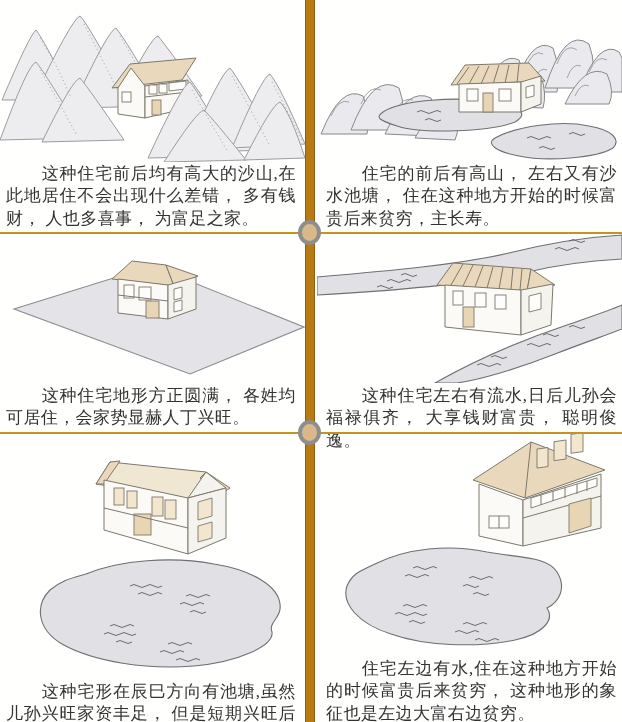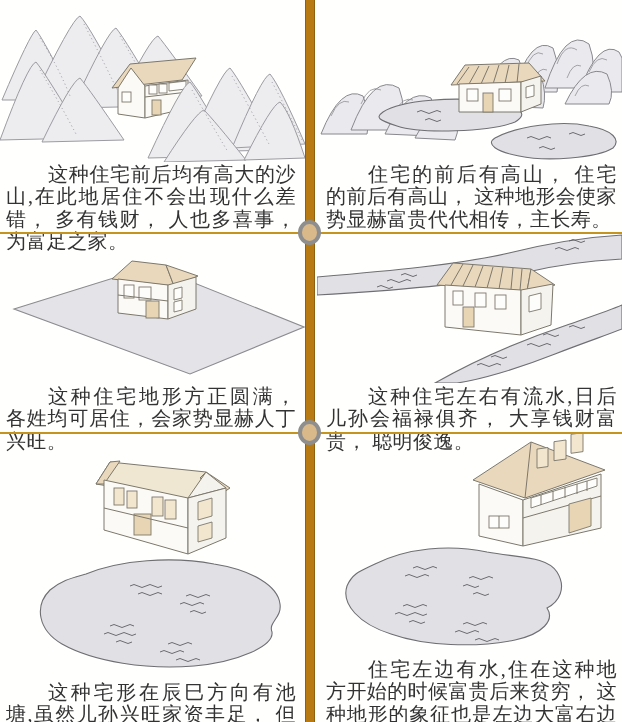--- a/index.html
+++ b/index.html
@@ -1,20 +1,20 @@
 <!DOCTYPE html>
 <html><head>
 <meta charset="utf-8">
 <style>
   html,body{margin:0;padding:0;background:#fff;}
   .page{position:relative;width:622px;height:722px;background:#fffffe;overflow:hidden;
         font-family:"Liberation Serif","DejaVu Serif",serif;}
   .panel{position:absolute;}
   .panel svg{position:absolute;left:0;top:0;}
-  .caption{position:absolute;margin:0;color:#333;font-size:20px;line-height:22.4px;
+  .caption{position:absolute;margin:0;color:#333;font-size:17px;line-height:22.4px;
            letter-spacing:.4px;text-align:justify;text-indent:2.1em;}
   .cap-left{left:6px;right:9px;}
   .cap-right{left:9px;right:5px;}
   .vbar{position:absolute;left:305px;top:0;width:10px;height:722px;background:#b87a12;
         border-left:1px solid #90600e;border-right:1px solid #90600e;box-sizing:border-box;}
   .hrule{position:absolute;left:0;width:622px;height:2px;background:#c4941f;}
   .node{position:absolute;width:15px;height:17px;border:4px solid #8e8e8e;border-radius:50%;
         background:#d9b98a;}
   
   .mtn{fill:#ededf0;stroke:#9b9ba1;stroke-width:1;}
@@ -119,21 +119,21 @@
         <line class="edge" x1="192" y1="65" x2="188" y2="83"></line>
           <line class="edge" x1="202" y1="64" x2="200" y2="83"></line>
         <polygon class="wall" points="142,84 204,82 204,112 142,112"></polygon>
         <polygon class="wall2" points="204,82 224,76 224,104 204,112"></polygon>
         <rect class="winw" x="150" y="89" width="11" height="12"></rect>
         <rect class="winw" x="182" y="89" width="12" height="12"></rect>
         <rect class="door" x="166" y="93" width="10" height="19"></rect>
         <polygon class="winw" points="209,87 217,85 217,96 209,98"></polygon>
       </g>
     </svg>
-    <p class="caption cap-right" style="top:163px;">住宅的前后有高山， 住宅的前后有高山， 这种地形会使家势显赫富贵代代相传，主长寿。</p>
+    <p class="caption cap-right" style="top:163px;">住宅的前后有高山， 左右又有沙水池塘， 住在这种地方开始的时候富贵后来贫穷，主长寿。</p>
   </section>
 
   <section class="panel" style="left:0;top:233px;width:305px;height:200px;">
     <svg width="305" height="150" viewBox="0 0 305 150">
       <polygon class="pond" style="fill:#e4e4e8;stroke:#8b8b90" points="14,76 152,33 304,94 190,141"></polygon>
       <g>
         <polygon class="roof" points="112,46 132,28 166,32 174,53"></polygon>
         <polygon class="roof" points="166,32 198,43 174,53"></polygon>
         <polygon class="wall" points="118,46 168,52 168,86 118,80"></polygon>
         <polygon class="wall2" points="168,52 196,44 196,76 168,86"></polygon>

